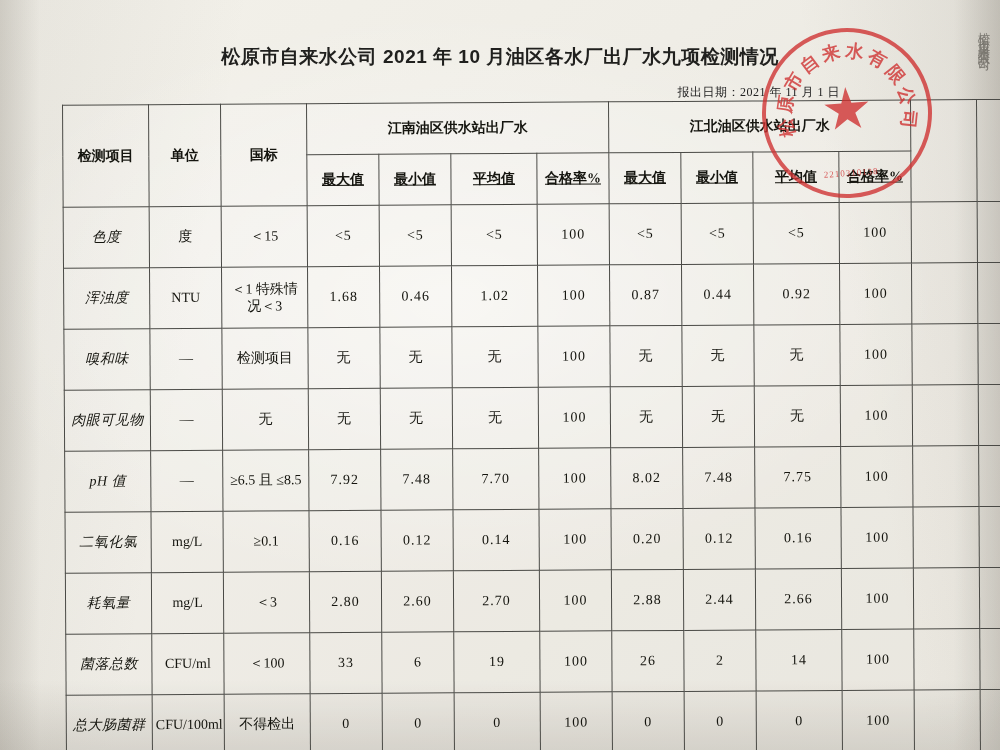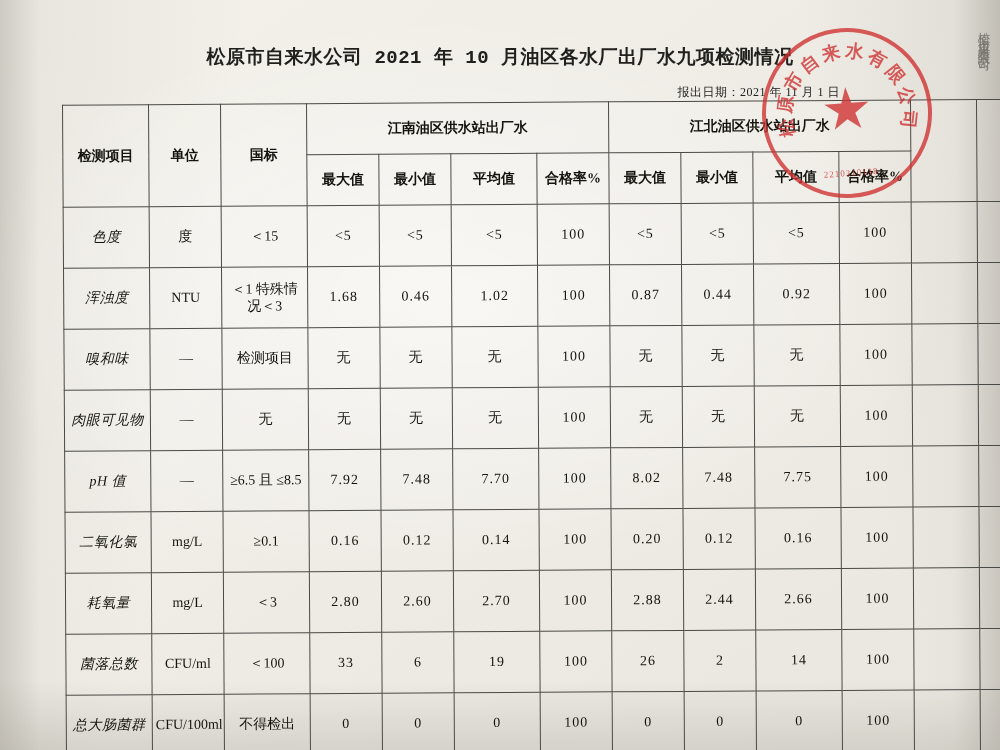--- a/index.html
+++ b/index.html
@@ -54,21 +54,21 @@
 
   .doc-title {
     position: absolute;
     top: 44px;
     left: 0;
     width: 1000px;
     text-align: center;
     font-size: 19px;
     color: #20201e;
     letter-spacing: 0.5px;
-    font-family: Liberation Mono, monospace;
+    font-family: Liberation Sans, sans-serif;
     font-weight: 600;
   }
   .report-date {
     position: absolute;
     top: 84px;
     right: 160px;
     font-size: 12px;
     color: #222;
     font-family: "Liberation Serif", serif;
     letter-spacing: 0.5px;
@@ -108,21 +108,21 @@
     text-align: center;
     vertical-align: middle;
     font-size: 14px;
     line-height: 1.25;
     padding: 2px 3px;
   }
   table.report th {
     font-weight: 600;
   }
   .g-head-top td, .g-head-top th { height: 46px; }
-  .g-head-sub td, .g-head-sub th { height: 46px; }
+  .g-head-sub td, .g-head-sub th { height: 46px; text-decoration: underline; }
   .data-row td { height: 56px; }
   .item-cell {
     font-size: 14.5px;
     letter-spacing: 0.5px;
     font-style: italic;
   }
   .num {
     font-family: "Liberation Serif", serif;
     letter-spacing: 1px;
     font-size: 14.5px;

